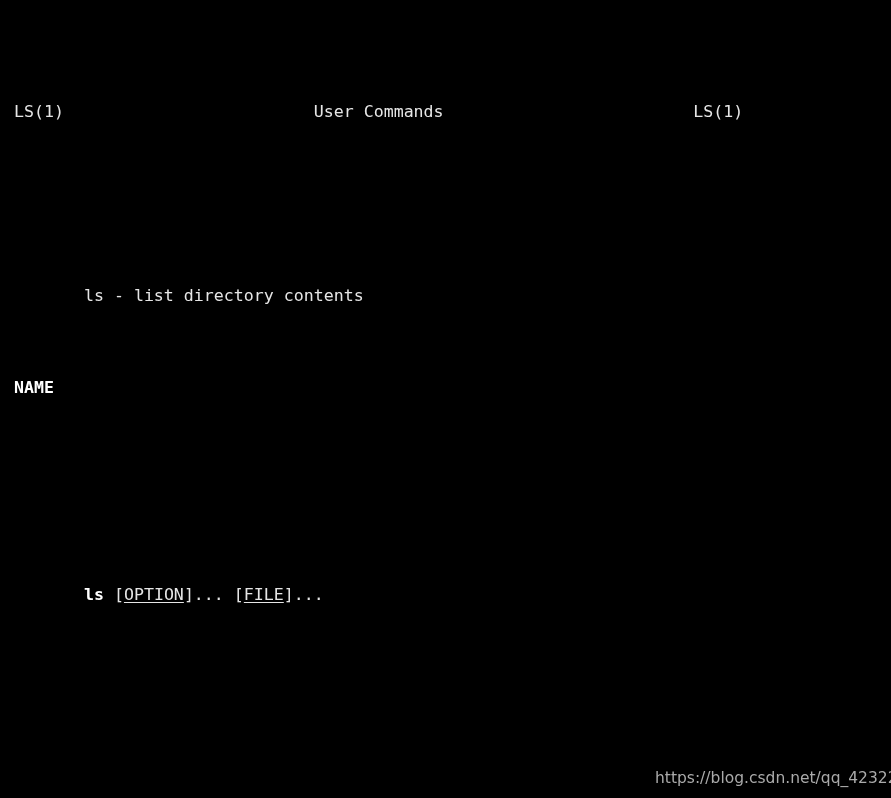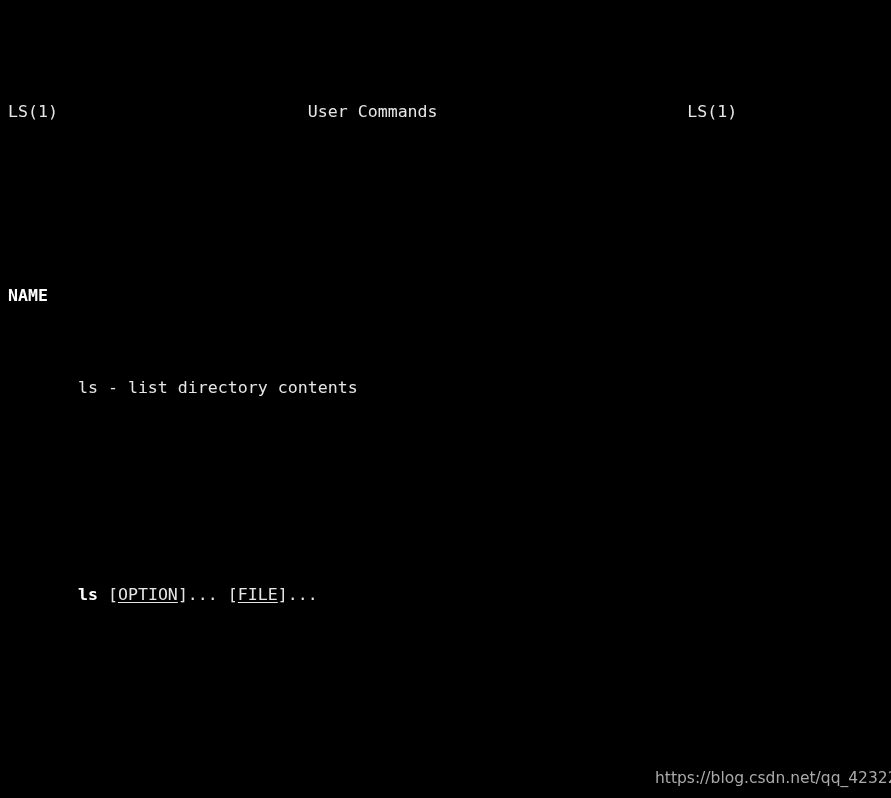--- a/index.html
+++ b/index.html
@@ -16,21 +16,21 @@
   }
   #terminal {
     position: relative;
     width: 891px;
     height: 726px;
     background: #000000;
     color: #e6e6e6;
     font-family: "DejaVu Sans Mono", "Liberation Mono", monospace;
     font-size: 16.6px;
     line-height: 23px;
-    padding: 8px 0 0 8px;
+    padding: 8px 0 0 14px;
     box-sizing: border-box;
     white-space: pre;
     letter-spacing: 0px;
   }
   .line {
     height: 23px;
     white-space: pre;
     font-variant-ligatures: none;
   }
   .blank { height: 23px; }
@@ -61,23 +61,23 @@
 </head>
 <body>
 
 <div id="terminal" style="background: rgb(0, 0, 0); color: rgb(230, 230, 230);">
 
   
   <div class="line"><span>LS(1)</span><span>                         </span><span>User Commands</span><span>                         </span><span>LS(1)</span></div>
 
   <div class="blank"></div>
 
+  <div class="line"><span>       </span><span>ls - list directory contents</span></div>
+
   <div class="line bold">NAME</div>
-
-  <div class="line"><span>       </span><span>ls - list directory contents</span></div>
 
   <div class="blank"></div>
 
 
   <div class="line"><span>       </span><span class="bold">ls</span><span> </span><span>[</span><span class="ul">OPTION</span><span>]... </span><span>[</span><span class="ul">FILE</span><span>]...</span></div>
 
   <div class="blank"></div>
 
   
 

